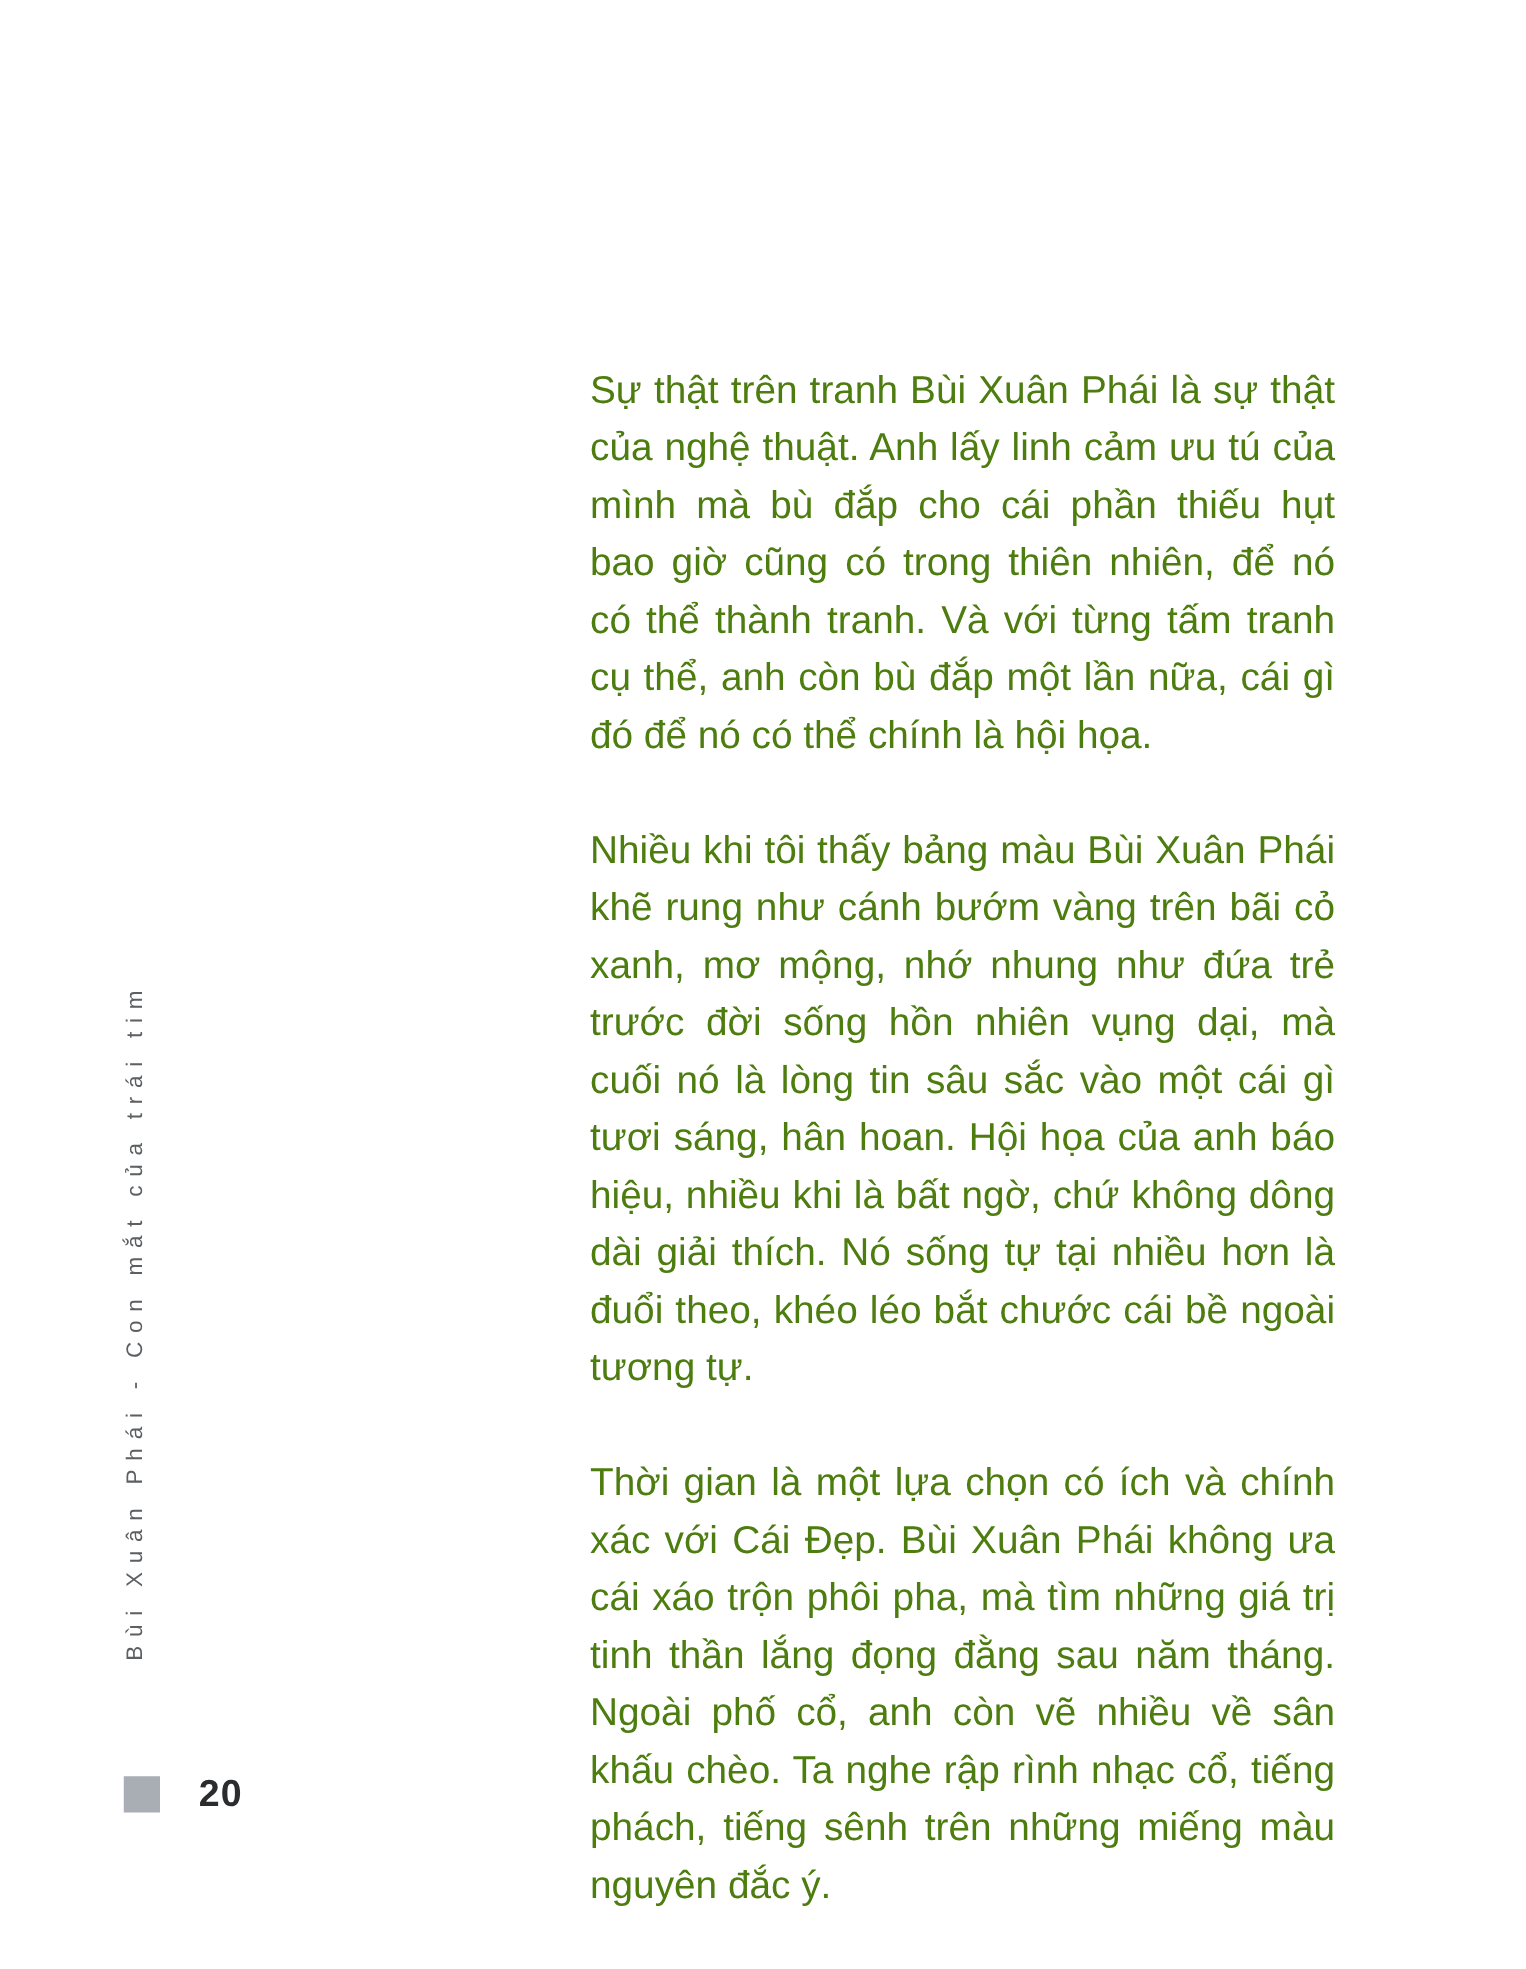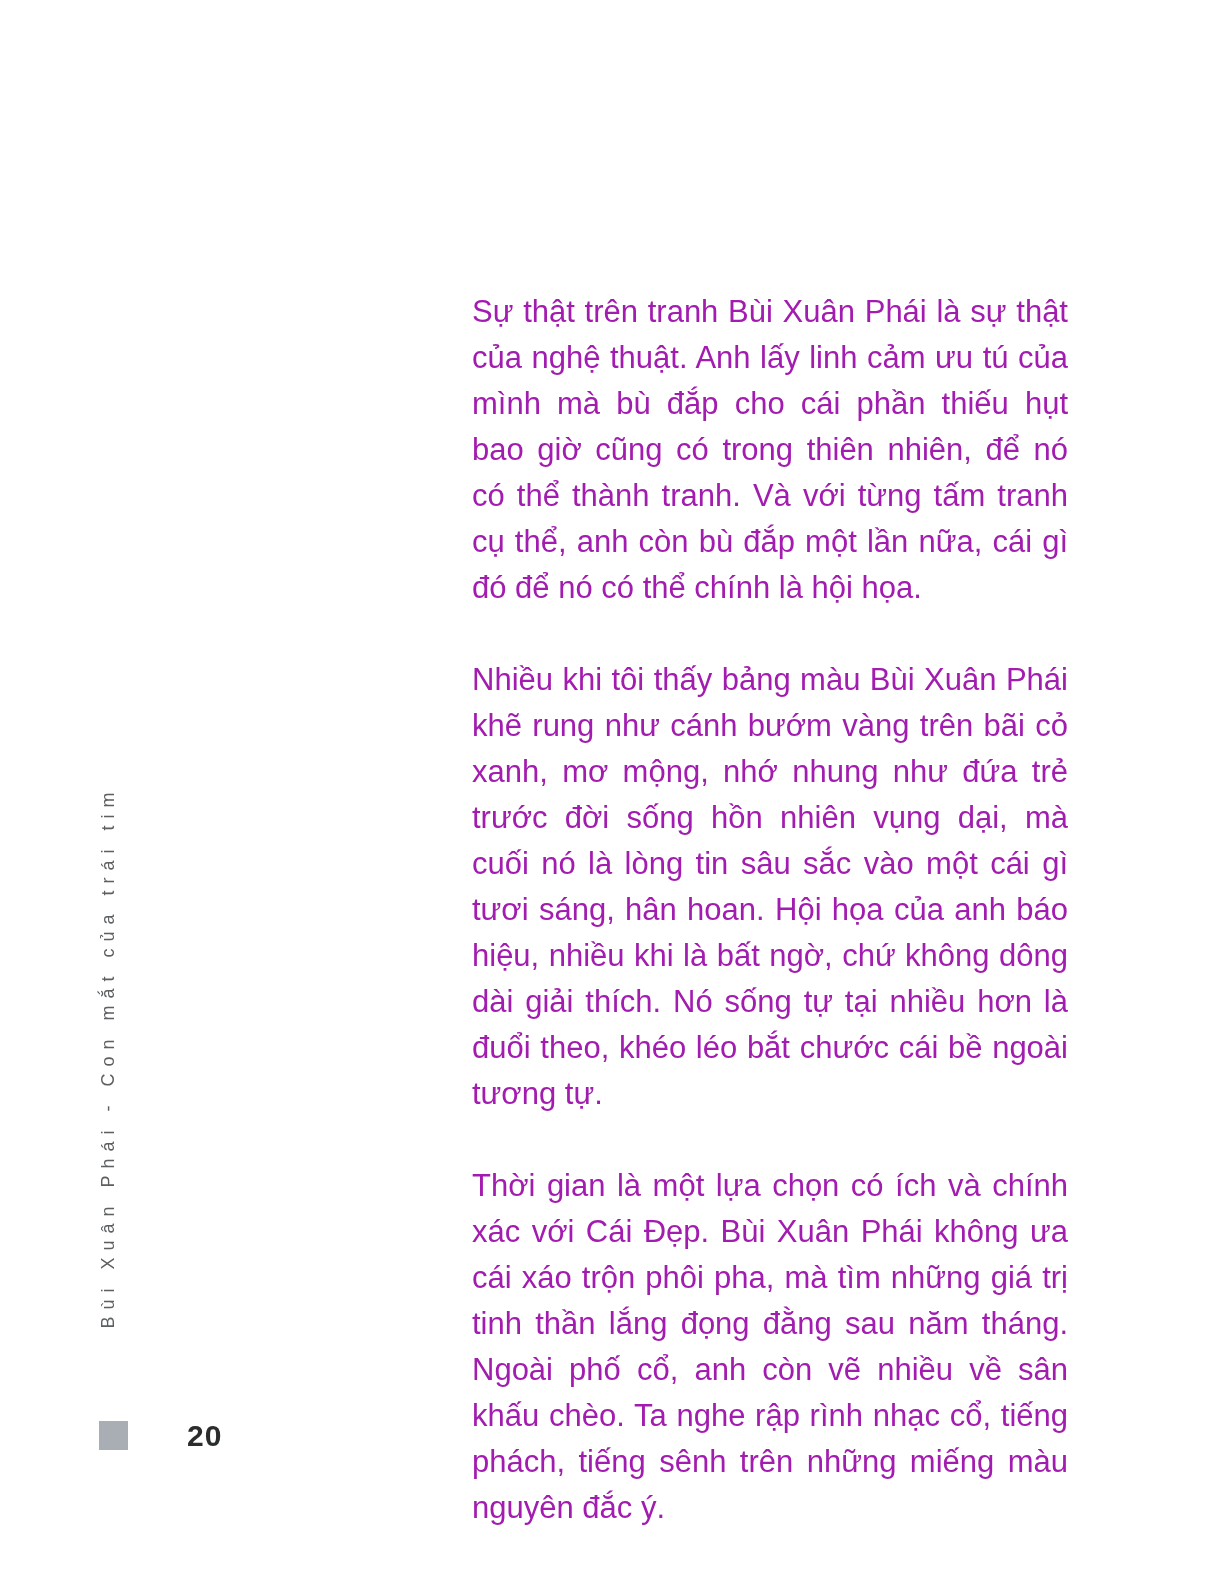--- a/index.html
+++ b/index.html
@@ -9,21 +9,21 @@
     height: 1575px;
     background: #ffffff;
     font-family: "Liberation Sans", sans-serif;
     overflow: hidden;
   }
   .main-text {
     position: absolute;
     left: 472px;
     top: 289px;
     width: 596px;
-    color: #a21caf;
+    color: #4d7c0f;
     font-size: 31px;
     line-height: 46px;
     text-align: justify;
     text-justify: inter-word;
   }
   .main-text p { margin: 0 0 46px 0; }
   .main-text p:last-child { margin-bottom: 12px; }
   .sidebar-title {
     position: absolute;
     left: 108px;
@@ -47,21 +47,20 @@
     width: 29px;
     height: 29px;
     background: #a9aeb4;
   }
   .page-number {
     font-weight: bold;
     font-size: 30px;
     color: #2a2c2e;
     letter-spacing: 1px;
     line-height: 29px;
-    margin-left: 28px;
   }
 </style>
 </head>
 <body>
 
 <div class="page">
 
   <div class="sidebar-title">Bùi Xuân Phái - Con mắt của trái tim</div>
 
   <div class="main-text">

